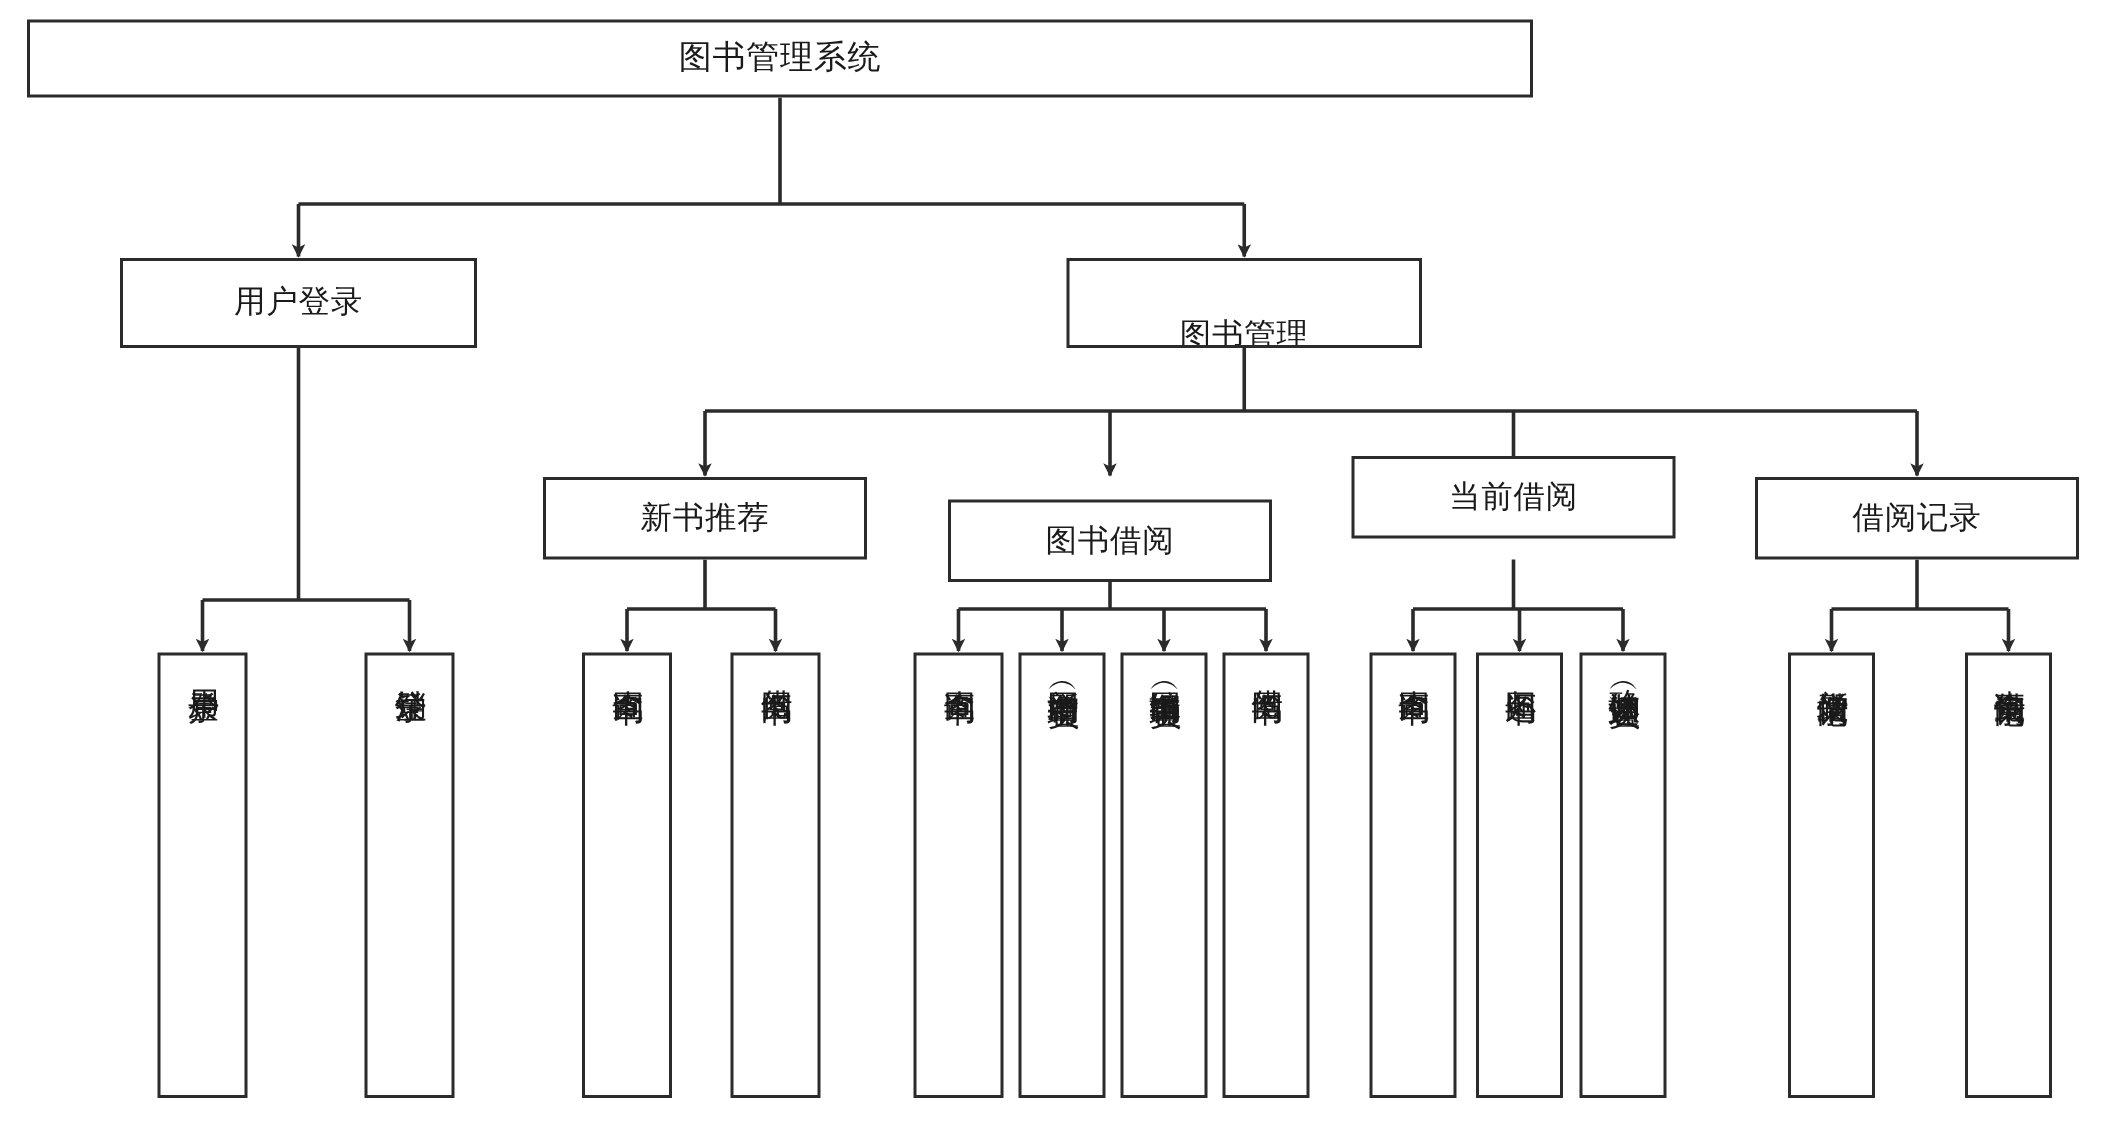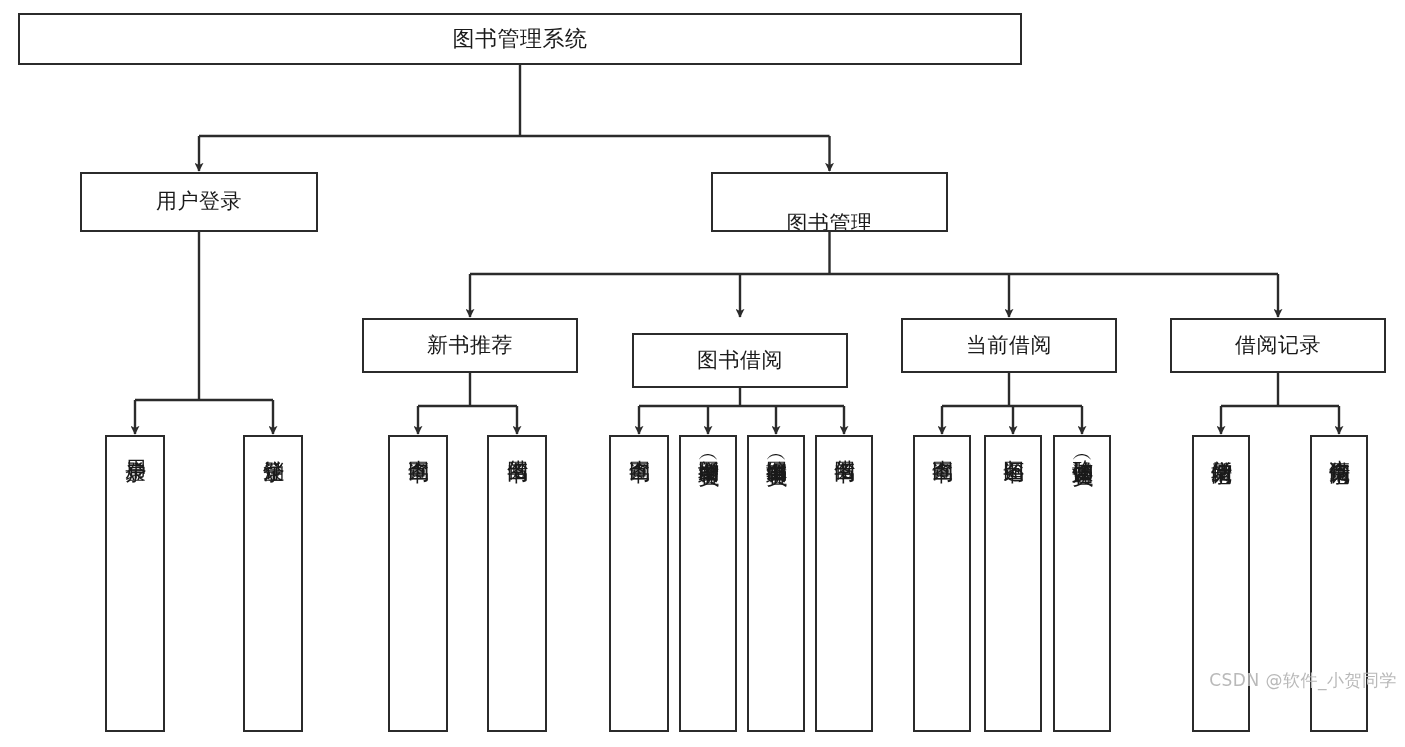--- a/index.html
+++ b/index.html
@@ -131,21 +131,21 @@
       </div>
       <div class="node-box horizontal" style="left: 711px; top: 172px; width: 237px; height: 60px; border-color: rgb(43, 43, 43); background: rgb(255, 255, 255);">
         <span class="node-label" style="color: rgb(26, 26, 26); margin-top: 44px;">图书管理</span>
       </div>
       <div class="node-box horizontal" style="left: 362px; top: 318px; width: 216px; height: 55px; border-color: rgb(43, 43, 43); background: rgb(255, 255, 255);">
         <span class="node-label" style="color: rgb(26, 26, 26);">新书推荐</span>
       </div>
       <div class="node-box horizontal" style="left: 632px; top: 318px; width: 216px; height: 55px; border-color: rgb(43, 43, 43); background: rgb(255, 255, 255); margin-top: 15px;">
         <span class="node-label" style="color: rgb(26, 26, 26);">图书借阅</span>
       </div>
-      <div class="node-box horizontal" style="left: 901px; top: 318px; width: 216px; height: 55px; border-color: rgb(43, 43, 43); background: rgb(255, 255, 255);">
+      <div class="node-box horizontal" style="left: 901px; top: 304px; width: 216px; height: 55px; border-color: rgb(43, 43, 43); background: rgb(255, 255, 255);">
         <span class="node-label" style="color: rgb(26, 26, 26);">当前借阅</span>
       </div>
       <div class="node-box horizontal" style="left: 1170px; top: 318px; width: 216px; height: 55px; border-color: rgb(43, 43, 43); background: rgb(255, 255, 255);">
         <span class="node-label" style="color: rgb(26, 26, 26);">借阅记录</span>
       </div>
       <div class="node-box vertical" style="left: 105px; top: 435px; width: 60px; height: 297px; border-color: rgb(43, 43, 43); background: rgb(255, 255, 255);">
         <span class="node-label" style="color: rgb(26, 26, 26);">用户登录</span>
       </div>
       <div class="node-box vertical" style="left: 243px; top: 435px; width: 60px; height: 297px; border-color: rgb(43, 43, 43); background: rgb(255, 255, 255);">
         <span class="node-label" style="color: rgb(26, 26, 26);">注销登录</span>
@@ -178,15 +178,14 @@
         <span class="node-label" style="color: rgb(26, 26, 26);">确认归还（管理员）</span>
       </div>
       <div class="node-box vertical" style="left: 1192px; top: 435px; width: 58px; height: 297px; border-color: rgb(43, 43, 43); background: rgb(255, 255, 255);">
         <span class="node-label" style="color: rgb(26, 26, 26);">新增借阅记录</span>
       </div>
       <div class="node-box vertical" style="left: 1310px; top: 435px; width: 58px; height: 297px; border-color: rgb(43, 43, 43); background: rgb(255, 255, 255);">
         <span class="node-label" style="color: rgb(26, 26, 26);">查询借阅记录</span>
       </div>
     </div>
 
-  <div class="watermark">CSDN @软件_小贺同学</div>
 
 </div>
 
 </body></html>

